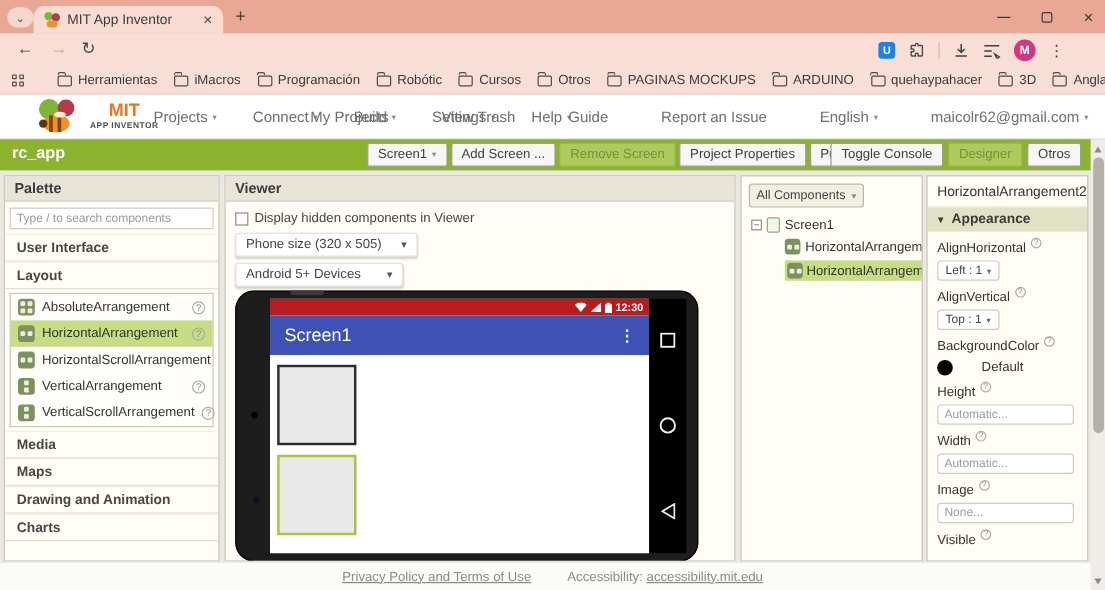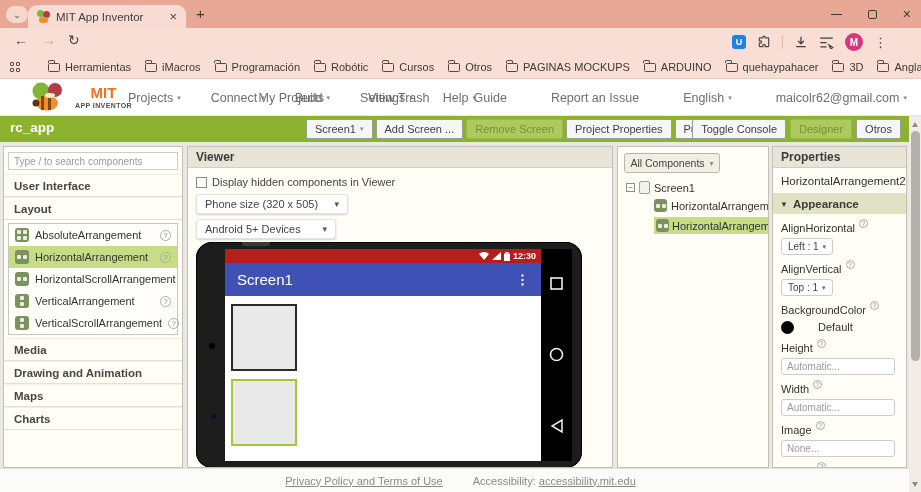--- a/index.html
+++ b/index.html
@@ -344,20 +344,21 @@
     <span class="gbtn disabled">
         <span>Designer</span>
       </span>
     <span class="gbtn">
         <span>Otros</span>
       </span>
   </div>
 </div>
 
 <div class="panel" id="palette">
+  <div class="panel-header">Palette</div>
   <input class="search-box" placeholder="Type / to search components" style="">
   <div class="pal-section">User Interface</div>
   <div class="pal-section">Layout</div>
   <div class="pal-box">
     <div class="pal-item">
       <span class="ai g">
           <i></i>
           <i></i>
           <i></i>
           <i></i>
@@ -392,22 +393,22 @@
     <div class="pal-item">
       <span class="ai v">
           <i></i>
           <i></i>
         </span>
       <span>VerticalScrollArrangement</span>
       <span class="helpq"></span>
     </div>
   </div>
   <div class="pal-section">Media</div>
+  <div class="pal-section">Maps</div>
   <div class="pal-section">Drawing and Animation</div>
-  <div class="pal-section">Maps</div>
   <div class="pal-section">Charts</div>
 
 </div>
 
 <div class="panel" id="viewer">
   <div class="panel-header">Viewer</div>
   <div class="chk-row">
     <span class="cb"></span>
     <span>Display hidden components in Viewer</span>
   </div>
@@ -489,21 +490,20 @@
             <i></i>
             <i></i>
           </span>
         <span>HorizontalArrangement2</span>
       </span>
     </div>
   </div>
 </div>
 
 <div class="panel" id="properties">
-  <div class="panel-header">Properties</div>
   <div class="prop-name">HorizontalArrangement2</div>
   <div class="appearance">
     <span class="tri">▼</span>
     <span>Appearance</span>
   </div>
   <div class="prop">
     <div class="prop-label">
         <span>AlignHorizontal</span>
         <span class="helpq sup"></span>
       </div>

